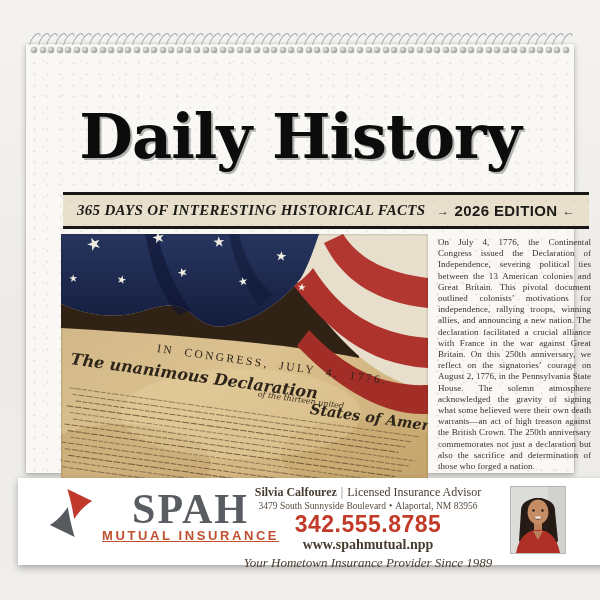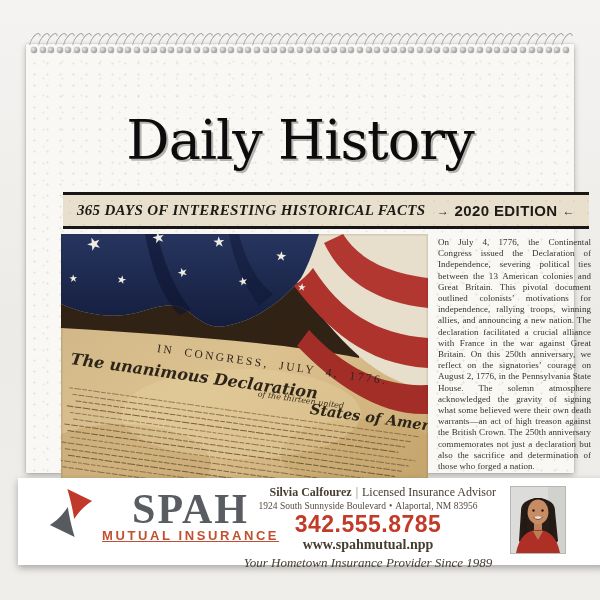--- a/index.html
+++ b/index.html
@@ -38,22 +38,22 @@
     position:absolute;left:1px;top:15px;width:6px;height:6px;border-radius:50%;
     background:radial-gradient(circle at 35% 35%, #ededed, #969696 75%);
     box-shadow:0 0 1px rgba(0,0,0,.55);
   }
 
   
   .masthead{
     position:absolute;left:0;right:0;top:58px;text-align:center;z-index:2;
   }
   .masthead h1{
-    margin:12px;font-family:"DejaVu Serif",serif;font-weight:normal;
-    font-size:54px;line-height:1;letter-spacing:-1px;color:#0c0c0c;
+    margin:4px;font-family:"DejaVu Serif",serif;font-weight:bold;
+    font-size:62px;line-height:1;letter-spacing:-1px;color:#0c0c0c;
     text-shadow:2px 2px 0 rgba(20,20,20,.30);
   }
 
   
   .banner{
     position:absolute;left:37px;top:148px;width:526px;height:37px;box-sizing:border-box;
     border-top:3px solid #181715;border-bottom:3px solid #181715;
     background-color:#e8e0cd;
     background-image:radial-gradient(circle, rgba(110,100,85,.08) 1px, transparent 1.2px);
     background-size:14px 12px;
@@ -101,21 +101,21 @@
   .logo-text{display:flex;flex-direction:column;align-items:center;}
   .logo-name{
     font-family:"Liberation Serif",serif;font-weight:bold;font-size:42px;line-height:44px;
     color:#595d62;letter-spacing:2px;
   }
   .logo-sub{
     margin-top:-3px;font-family:"Liberation Sans",sans-serif;font-weight:bold;
     font-size:13px;letter-spacing:2.6px;color:#c0502f;white-space:nowrap;text-decoration:underline;
   }
   .contact{position:absolute;left:222px;top:7px;width:256px;text-align:center;color:#473c30;}
-  .contact .line1{font-size:12px;white-space:nowrap;text-align:right;}
+  .contact .line1{font-size:12px;white-space:nowrap;}
   .contact .line1 .name{font-weight:bold;}
   .contact .line1 .pipe{color:#8a8177;padding:0 4px;}
   .contact .line2{font-size:9.5px;margin-top:1px;color:#564b3e;white-space:nowrap;}
   .contact .dot{padding:0 3px;}
   .contact .phone{
     margin-top:1px;font-family:"Liberation Sans",sans-serif;font-weight:bold;
     font-size:23px;line-height:25px;letter-spacing:.5px;color:#c23a28;
   }
   .contact .site{font-weight:bold;font-size:14px;margin-top:0px;}
   .contact .slogan{font-style:italic;font-size:13px;margin-top:2px;}
@@ -389,21 +389,21 @@
   <div class="page">
 
     <div class="masthead">
       <h1>Daily History</h1>
     </div>
 
     <div class="banner">
       <span class="tagline">365 DAYS OF INTERESTING HISTORICAL FACTS</span>
       <span class="edition">
         <span class="arrow">→</span>
-        <span>2020 EDITION</span>
+        <span>2026 EDITION</span>
         <span class="arrow">←</span>
       </span>
     </div>
 
     <div class="photo">
       <svg width="367" height="265" viewBox="0 0 367 265" xmlns="http://www.w3.org/2000/svg">
         <defs>
           <linearGradient id="parch" x1="0" y1="0" x2="1" y2="1">
             <stop offset="0" stop-color="#cdb184"></stop>
             <stop offset=".5" stop-color="#dcc290"></stop>
@@ -490,21 +490,21 @@
         <span class="logo-name">SPAH</span>
         <span class="logo-sub">MUTUAL INSURANCE</span>
       </div>
     </div>
 
     <div class="contact">
       <div class="line1">
         <span class="name">Silvia Calfourez</span><span class="pipe">|</span><span>Licensed Insurance Advisor</span>
       </div>
       <div class="line2">
-        <span>1924 South Sunnyside Boulevard</span><span class="dot">•</span><span>Alaportal, NM 83956</span>
+        <span>3479 South Sunnyside Boulevard</span><span class="dot">•</span><span>Alaportal, NM 83956</span>
       </div>
       <div class="phone">342.555.8785</div>
       <div class="site">www.spahmutual.npp</div>
       <div class="slogan">Your Hometown Insurance Provider Since 1989</div>
     </div>
 
     <div class="portrait">
       <svg width="54" height="66" viewBox="0 0 54 66">
         <rect width="54" height="66" fill="#dcdcda"></rect>
         <rect x="37" width="17" height="66" fill="#d1d1ce"></rect>

